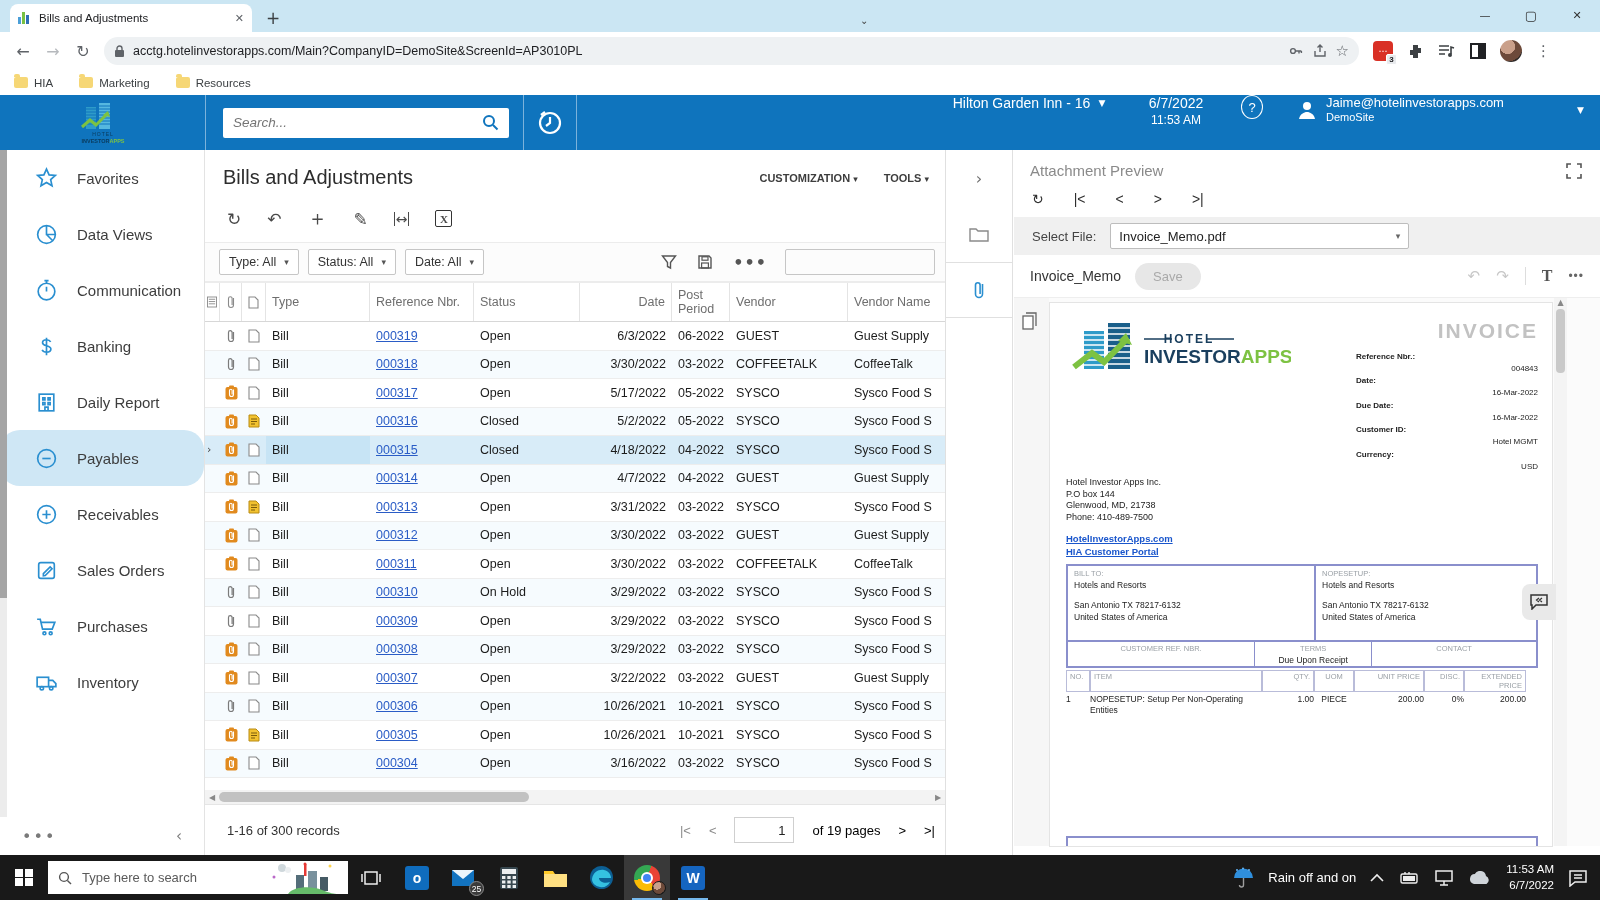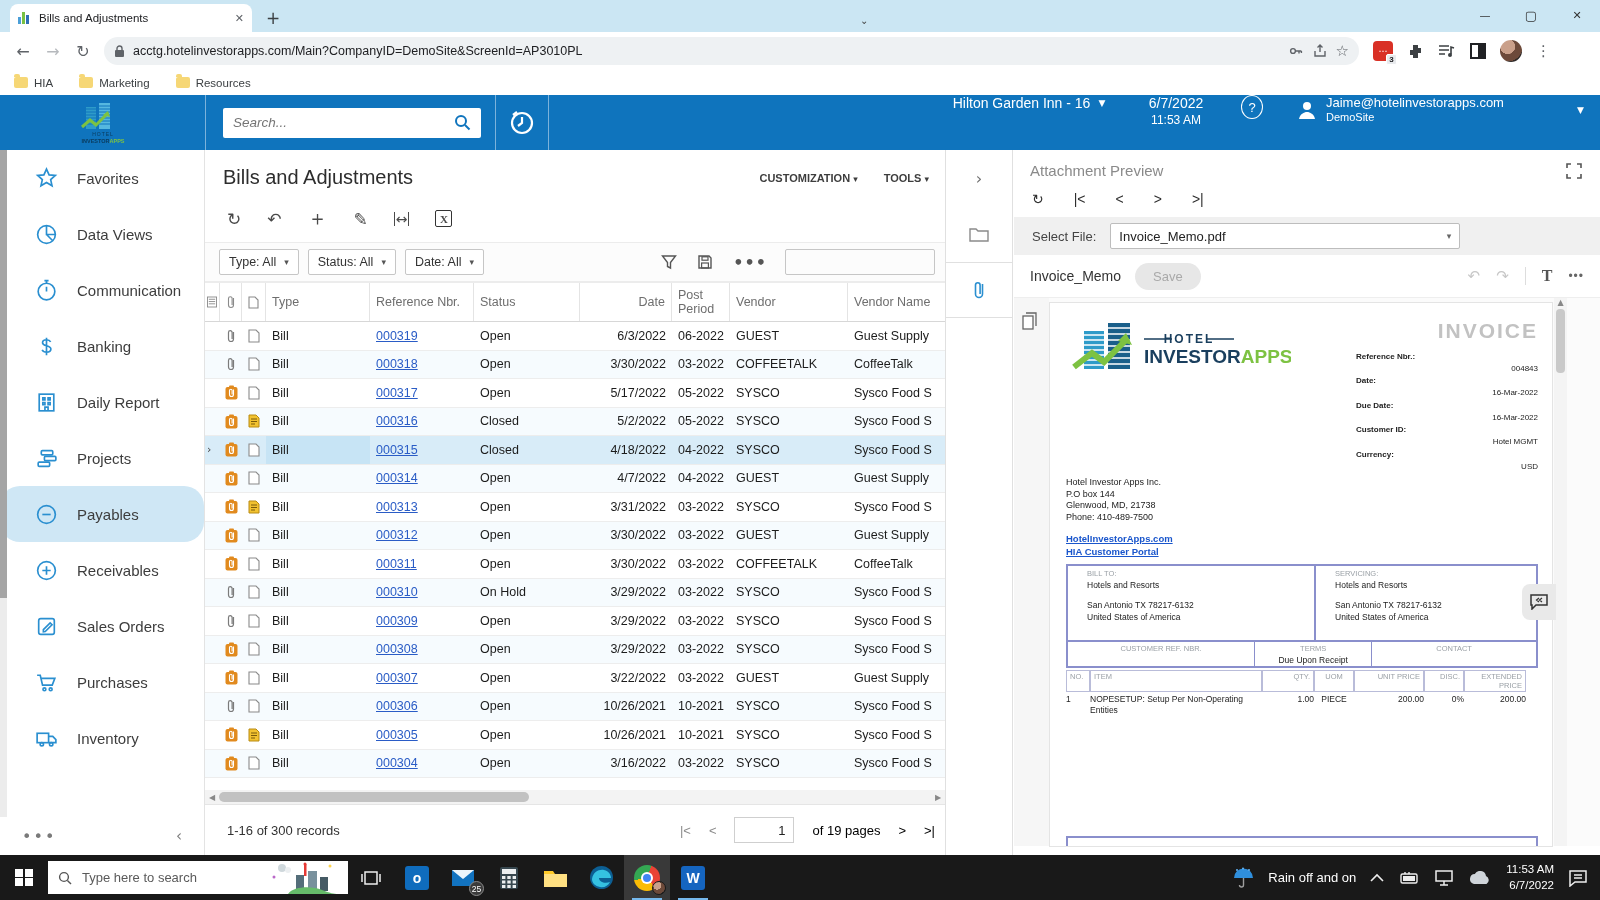--- a/index.html
+++ b/index.html
@@ -36,21 +36,21 @@
   #bookmarks { left:0; top:70px; width:1600px; height:25px; background:#fff; display:flex; align-items:center; gap:26px; padding-left:14px; }
   .bm { display:flex; align-items:center; gap:6px; font-size:11.5px; color:#3c4043; }
   .bm-folder { width:14px; height:11px; background:#f6d776; border-radius:2px; position:relative; }
   .bm-folder:before { content:""; position:absolute; top:-3px; left:0; width:6px; height:3px; background:#f6d776; border-radius:2px 2px 0 0; }
 
   
   #appbar { left:0; top:95px; width:1600px; height:55px; background:#0f74bd; display:flex; align-items:stretch; color:#fff; }
   #appbar .sep { width:1px; background:rgba(255,255,255,.45); }
   #logo-cell { width:205px; display:flex; align-items:center; justify-content:center; }
   #app-search-wrap { display:flex; align-items:center; padding:0 14px 0 17px; }
-  #app-search { width:258px; height:30px; background:#fff; border-radius:2px; display:flex; align-items:center; padding:0 10px; }
+  #app-search { width:286px; height:30px; background:#fff; border-radius:2px; display:flex; align-items:center; padding:0 10px; }
   #app-search input { border:0; outline:0; flex:1; font-style:italic; font-size:13.5px; color:#555; background:transparent; font-family:inherit; }
   #biz-date { width:52px; display:flex; align-items:center; justify-content:center; }
   #hdr-right { margin-left:auto; display:flex; align-items:flex-start; }
   .hdr-block { display:flex; align-items:center; padding:0 16px; gap:8px; }
   #company-name { font-size:14px; }
   #hdr-datetime { text-align:center; line-height:1.25; }
   #hdr-datetime .d { font-size:14px; } #hdr-datetime .t { font-size:12px; }
   #help-circle { width:24px; height:24px; border:1.6px solid #fff; border-radius:50%; font-size:13px; display:flex; align-items:center; justify-content:center; }
   #user-lines { line-height:1.25; }
   #user-lines .e { font-size:13px; } #user-lines .s { font-size:11px; }
@@ -112,21 +112,21 @@
   #sidetabs { left:945px; top:150px; width:68px; height:705px; background:#fff; border-left:1px solid #e0e0e0; border-right:1px solid #e0e0e0; }
   #sidetabs .st { height:56px; display:flex; align-items:center; justify-content:center; color:#707070; }
   #st-clip { border-top:1px solid #e0e0e0; border-bottom:1px solid #e0e0e0; }
 
   
   #apanel { left:1014px; top:150px; width:586px; height:705px; background:#fff; }
   #ap-head { display:flex; align-items:center; padding:12px 18px 4px 16px; color:#8a8a8a; font-size:15px; }
   #ap-full { margin-left:auto; }
   #ap-nav { display:flex; gap:30px; padding:8px 0 10px 18px; color:#2e2e2e; font-size:14px; }
   #ap-selectrow { height:38px; background:#f0f0f0; display:flex; align-items:center; padding:0 18px; gap:14px; font-size:13px; color:#444; }
-  #ap-select { width:350px; height:26px; background:#fff; border:1px solid #bdbdbd; border-radius:2px; display:flex; align-items:center; padding:0 8px; font-size:13px; color:#222; }
+  #ap-select { width:299px; height:26px; background:#fff; border:1px solid #bdbdbd; border-radius:2px; display:flex; align-items:center; padding:0 8px; font-size:13px; color:#222; }
   #ap-select .chev { margin-left:auto; color:#666; }
   #ap-doctools { height:42px; display:flex; align-items:center; padding:0 16px; gap:14px; }
   #doc-name { font-size:14px; color:#333; }
   #save-btn { background:#e7e7e7; color:#a9a9a9; font-size:13px; border-radius:14px; padding:6px 18px; }
   #doc-right { margin-left:auto; display:flex; align-items:center; gap:16px; color:#c7c7c7; font-size:15px; }
   #doc-right .t { color:#555; font-family:"Liberation Serif",serif; font-weight:700; font-size:16px; }
   #doc-right .dots { color:#666; letter-spacing:1px; font-size:12px; }
   #doc-right .vsep { width:1px; height:18px; background:#ddd; }
 
   #ap-body { position:relative; height:549px; background:#fbfbfb; border-top:1px solid #eee; }
@@ -143,21 +143,21 @@
   #inv-top { display:flex; }
   #inv-logo { width:235px; }
   #inv-right { margin-left:auto; width:182px; }
   #inv-title { text-align:right; font-size:21px; font-weight:700; color:#c2c2c2; letter-spacing:2px; margin-bottom:8px; }
   .meta-row { display:flex; font-size:8px; line-height:1.55; }
   .meta-row b { color:#222; } .meta-row span { margin-left:auto; color:#222;margin-top:12px; }
   #inv-addr { font-size:9px; color:#222; line-height:1.3; margin-top:4px; }
   #inv-links { margin-top:8px; font-size:9.5px; font-weight:700; color:#1a56cc; line-height:1.4; }
   #inv-links div { text-decoration:underline; }
   #billbox { margin-top:6px; border:2px solid #8a8fcc; display:flex; height:78px; }
-  .bb-col { padding:3px 19px; font-size:8.5px; color:#222; line-height:1.4; }
+  .bb-col { padding:3px 6px; font-size:8.5px; color:#222; line-height:1.4; }
   .bb-col .cap { color:#9aa0a6; font-size:7.5px; }
   #bb-left { width:53%; border-right:2px solid #8a8fcc; }
   #refrow { border:2px solid #8a8fcc; border-top:0; display:flex; height:26px; font-size:7.5px; color:#9aa0a6; }
   .rr-cell { border-right:1px solid #8a8fcc; display:flex; flex-direction:column; align-items:center; padding-top:2px; }
   .rr-cell:last-child { border-right:0; }
   .rr-cell .val { color:#222; font-size:8.5px; margin-top:2px; }
   #itemshead { display:flex; font-size:7.5px; color:#9aa0a6; margin-top:2px; }
   #itemshead span { border:1px solid #b9bcd9; padding:1px 3px; }
   #itemsrow { display:flex; font-size:8.5px; color:#222; margin-top:2px; line-height:1.3; }
   .ih-no{width:24px;} .ih-item{width:172px;} .ih-qty{width:52px; text-align:right;} .ih-uom{width:40px; text-align:center;}
@@ -359,28 +359,20 @@
           <path d="M16 7.5c-.8-1.5-2.2-2-4-2-2.2 0-3.8 1-3.8 2.8 0 3.8 8 2.2 8 6.2 0 1.9-1.8 3-4.2 3-2 0-3.4-.7-4.2-2.2M12 3.5v17"></path>
         </svg>
         <span class="lbl">Banking</span>
       </div>
       <div class="side-item">
         <svg viewBox="0 0 24 24">
           <rect x="5" y="4" width="14" height="16"></rect>
           <path d="M8.5 7.5h2v2h-2zM13.5 7.5h2v2h-2zM8.5 12h2v2h-2zM13.5 12h2v2h-2zM10.5 20v-3.5h3V20"></path>
         </svg>
         <span class="lbl">Daily Report</span>
-      </div>
-      <div class="side-item">
-        <svg viewBox="0 0 24 24">
-          <rect x="7" y="4.5" width="11" height="4" rx="1"></rect>
-          <rect x="10" y="10" width="11" height="4" rx="1"></rect>
-          <rect x="4" y="15.5" width="11" height="4" rx="1"></rect>
-        </svg>
-        <span class="lbl">Projects</span>
       </div>
       <div class="side-item sel">
         <svg viewBox="0 0 24 24">
           <circle cx="12" cy="12" r="8.5"></circle>
           <path d="M8 12h8"></path>
         </svg>
         <span class="lbl">Payables</span>
       </div>
       <div class="side-item">
         <svg viewBox="0 0 24 24">
@@ -1001,21 +993,21 @@
         <div id="billbox">
           <div class="bb-col" id="bb-left">
             <div class="cap">BILL TO:</div>
             <div id="bb-left-lines">
                 <div>Hotels and Resorts</div>
                 <div style="margin-top:8px">San Antonio TX 78217-6132</div>
                 <div>United States of America</div>
               </div>
           </div>
           <div class="bb-col" id="bb-right">
-            <div class="cap">SERVICING:</div>
+            <div class="cap">NOPESETUP:</div>
             <div id="bb-right-lines">
                 <div>Hotels and Resorts</div>
                 <div style="margin-top:8px">San Antonio TX 78217-6132</div>
                 <div>United States of America</div>
               </div>
           </div>
         </div>
         <div id="refrow">
           <div class="rr-cell" style="width:40%">
               <span>CUSTOMER REF. NBR.</span>

